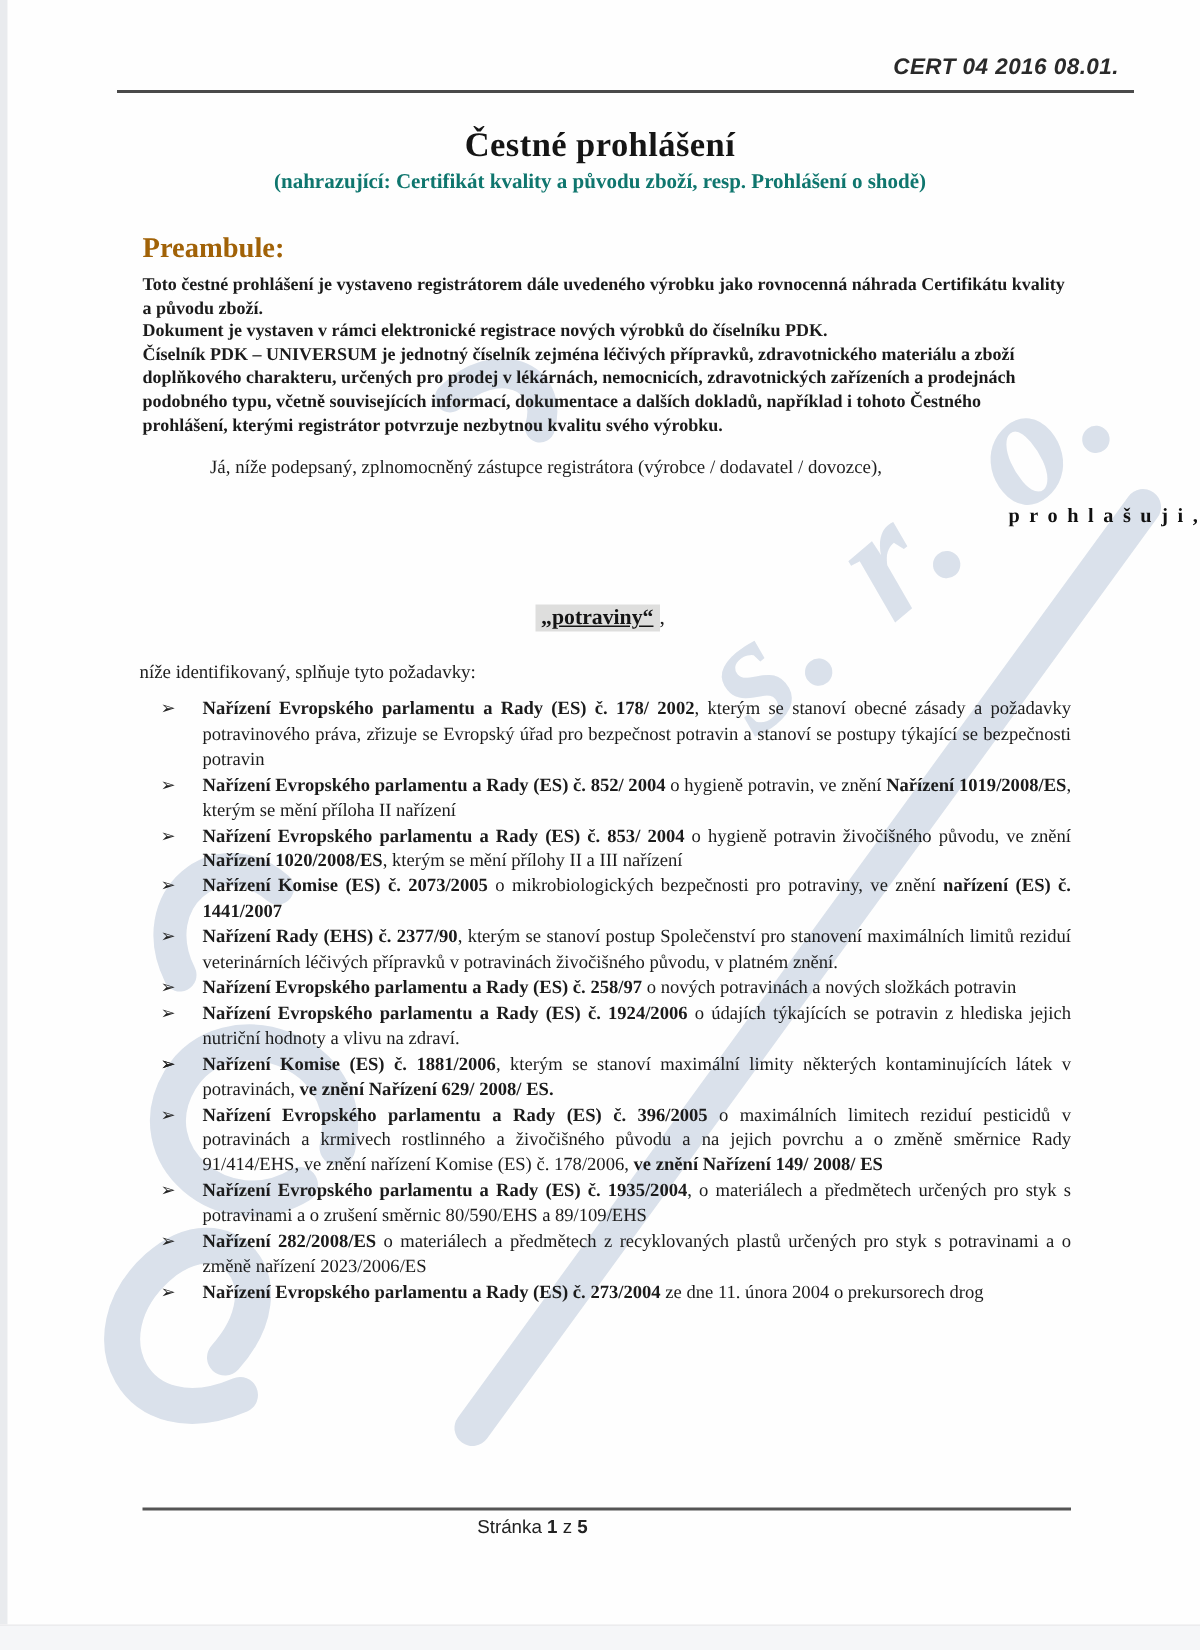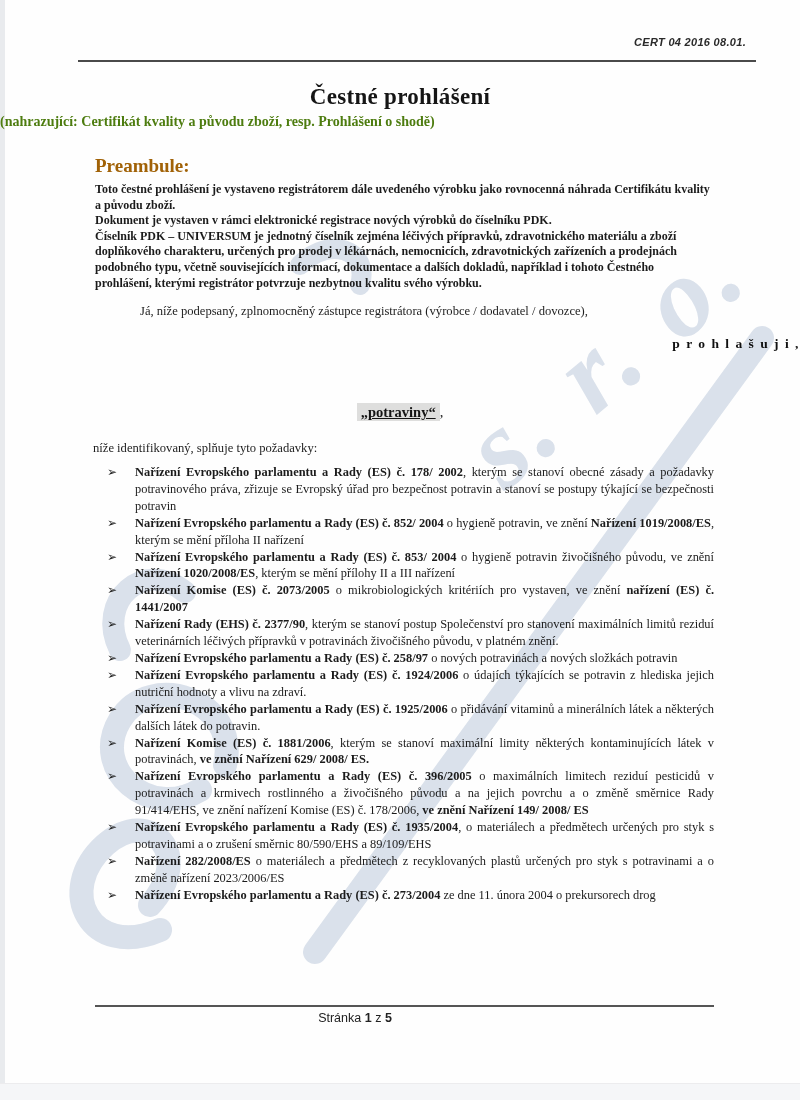--- a/index.html
+++ b/index.html
@@ -14,32 +14,32 @@
   
   .edge-left{position:absolute;left:0;top:0;width:5px;height:1083px;background:#e9ebee;}
   .edge-bottom{position:absolute;left:0;top:1083px;width:800px;height:17px;background:#f5f6f8;border-top:1px solid #ececee;}
 
   
   .watermark{position:absolute;left:0;top:0;width:800px;height:1100px;pointer-events:none;}
 
   .doc-code{
     position:absolute;top:36px;right:54px;
     font-family:"Liberation Sans", sans-serif;
-    font-style:italic;font-weight:bold;font-size:11px;color:#2a2a2a;
+    font-style:italic;font-weight:bold;font-size:15px;color:#2a2a2a;
     letter-spacing:.3px;
   }
   .header-rule{position:absolute;top:60px;left:78px;width:678px;height:2px;background:#4a4a4a;}
 
   .title{
     position:absolute;top:84px;left:0;width:800px;text-align:center;
     font-size:23px;font-weight:bold;color:#151515;letter-spacing:.3px;
   }
   .subtitle{
-    position:absolute;top:114px;left:0;width:800px;
-    font-size:14px;font-weight:bold;color:#4d7c0f;
+    position:absolute;top:114px;left:0;width:800px;text-align:center;
+    font-size:14px;font-weight:bold;color:#0f766e;
   }
 
   .preamble{position:absolute;top:155px;left:95px;width:618px;}
   .preamble-heading{font-size:19px;font-weight:bold;margin:0 0 5px 0;color:#a16207;}
   .preamble p{margin:0;font-size:12px;font-weight:bold;line-height:15.6px;color:#1b1b1b;}
 
   .intro{position:absolute;top:304px;left:140px;width:600px;font-size:12.6px;}
   .verb{
     position:absolute;top:336px;left:0;width:800px;text-align:right;
     font-size:13.5px;font-weight:bold;letter-spacing:1.5px;color:#111;
@@ -106,25 +106,25 @@
 
   <div class="intro">Já, níže podepsaný, zplnomocněný zástupce registrátora (výrobce / dodavatel / dovozce),</div>
   <div class="verb">p r o h l a š u j i ,</div>
   <div class="product-type-row"><span class="product-type">„potraviny“</span><span>,</span></div>
   <div class="req-line">níže identifikovaný, splňuje tyto požadavky:</div>
 
   <div class="reg-list">
       <div class="reg-item"><span class="reg-marker">➢</span><span><span class="b">Nařízení Evropského parlamentu a Rady (ES) č. 178/ 2002</span><span>, kterým se stanoví obecné zásady a požadavky potravinového práva, zřizuje se Evropský úřad pro bezpečnost potravin a stanoví se postupy týkající se bezpečnosti potravin</span></span></div>
       <div class="reg-item"><span class="reg-marker">➢</span><span><span class="b">Nařízení Evropského parlamentu a Rady (ES) č. 852/ 2004</span><span> o hygieně potravin, ve znění </span><span class="b">Nařízení 1019/2008/ES</span><span>, kterým se mění příloha II nařízení</span></span></div>
       <div class="reg-item"><span class="reg-marker">➢</span><span><span class="b">Nařízení Evropského parlamentu a Rady (ES) č. 853/ 2004</span><span> o hygieně potravin živočišného původu, ve znění </span><span class="b">Nařízení 1020/2008/ES</span><span>, kterým se mění přílohy II a III nařízení</span></span></div>
-      <div class="reg-item"><span class="reg-marker">➢</span><span><span class="b">Nařízení Komise (ES) č. 2073/2005</span><span> o mikrobiologických kritériích pro vystaven, ve znění </span><span class="b">nařízení (ES) č. 1441/2007</span></span></div>
+      <div class="reg-item"><span class="reg-marker">➢</span><span><span class="b">Nařízení Komise (ES) č. 2073/2005</span><span> o mikrobiologických bezpečnosti pro potraviny, ve znění </span><span class="b">nařízení (ES) č. 1441/2007</span></span></div>
       <div class="reg-item"><span class="reg-marker">➢</span><span><span class="b">Nařízení Rady (EHS) č. 2377/90</span><span>, kterým se stanoví postup Společenství pro stanovení maximálních limitů reziduí veterinárních léčivých přípravků v potravinách živočišného původu, v platném znění.</span></span></div>
       <div class="reg-item"><span class="reg-marker">➢</span><span><span class="b">Nařízení Evropského parlamentu a Rady (ES) č. 258/97</span><span> o nových potravinách a nových složkách potravin</span></span></div>
       <div class="reg-item"><span class="reg-marker">➢</span><span><span class="b">Nařízení Evropského parlamentu a Rady (ES) č. 1924/2006</span><span>  o údajích týkajících se potravin z hlediska jejich nutriční hodnoty a vlivu na zdraví.</span></span></div>
-      <div class="reg-item"><span class="reg-marker">➢</span><span><span class="b">Nařízení Evropského parlamentu a Rady (ES) č. 1925/2006</span><span>  o přidávání vitaminů a minerálních látek a některých dalších látek do potravin.</span></span></div>
+      <div class="reg-item"><span class="reg-marker">➢</span></div>
       <div class="reg-item"><span class="reg-marker">➢</span><span><span class="b">Nařízení Komise (ES) č. 1881/2006</span><span>, kterým se stanoví maximální limity některých kontaminujících látek v potravinách, </span><span class="b">ve znění Nařízení 629/ 2008/ ES.</span></span></div>
       <div class="reg-item"><span class="reg-marker">➢</span><span><span class="b">Nařízení Evropského parlamentu a Rady (ES) č. 396/2005</span><span> o maximálních limitech reziduí pesticidů v potravinách a krmivech rostlinného a živočišného původu a na jejich povrchu a o změně směrnice Rady 91/414/EHS, ve znění nařízení Komise (ES) č. 178/2006, </span><span class="b">ve znění Nařízení 149/ 2008/ ES</span></span></div>
       <div class="reg-item"><span class="reg-marker">➢</span><span><span class="b">Nařízení Evropského parlamentu a Rady (ES) č. 1935/2004</span><span>, o materiálech a předmětech určených pro styk s potravinami a o zrušení směrnic 80/590/EHS a 89/109/EHS</span></span></div>
       <div class="reg-item"><span class="reg-marker">➢</span><span><span class="b">Nařízení 282/2008/ES</span><span> o materiálech a předmětech z recyklovaných plastů určených pro styk s potravinami a o změně nařízení 2023/2006/ES</span></span></div>
       <div class="reg-item"><span class="reg-marker">➢</span><span><span class="b">Nařízení Evropského parlamentu a Rady (ES) č. 273/2004</span><span> ze dne 11. února 2004 o prekursorech drog</span></span></div>
     </div>
 
   <div class="footer-rule"></div>
   <div class="footer-text"><span>Stránka</span>&nbsp;<span class="b">1</span>&nbsp;<span>z</span>&nbsp;<span class="b">5</span></div>
 

